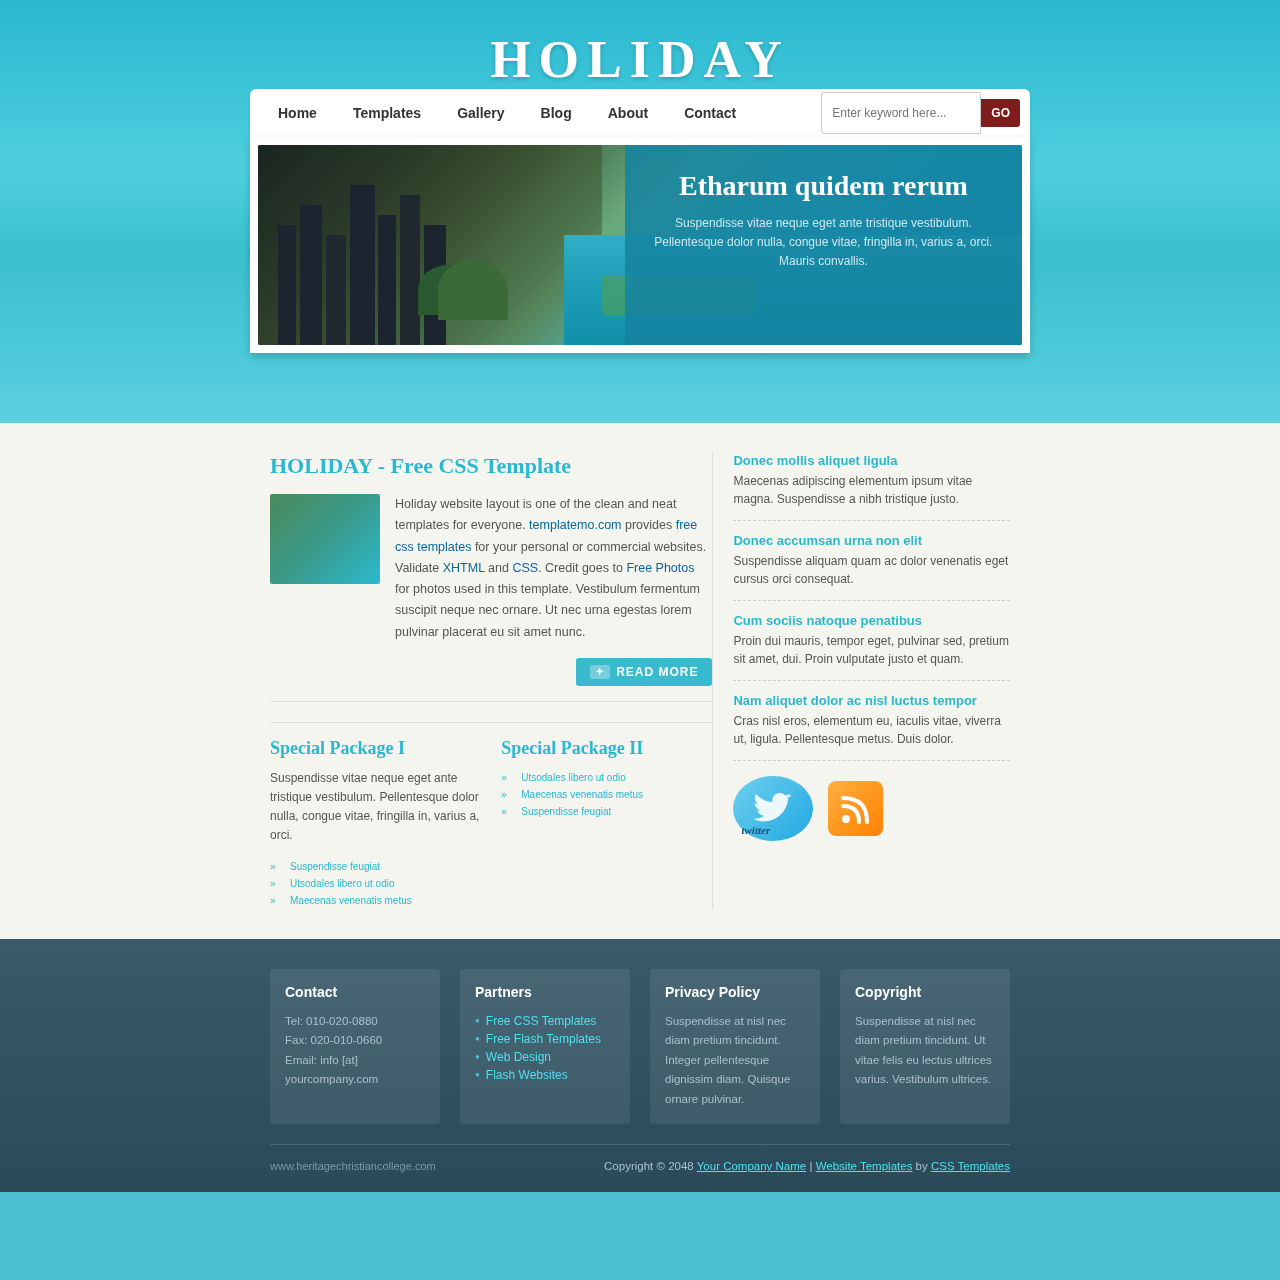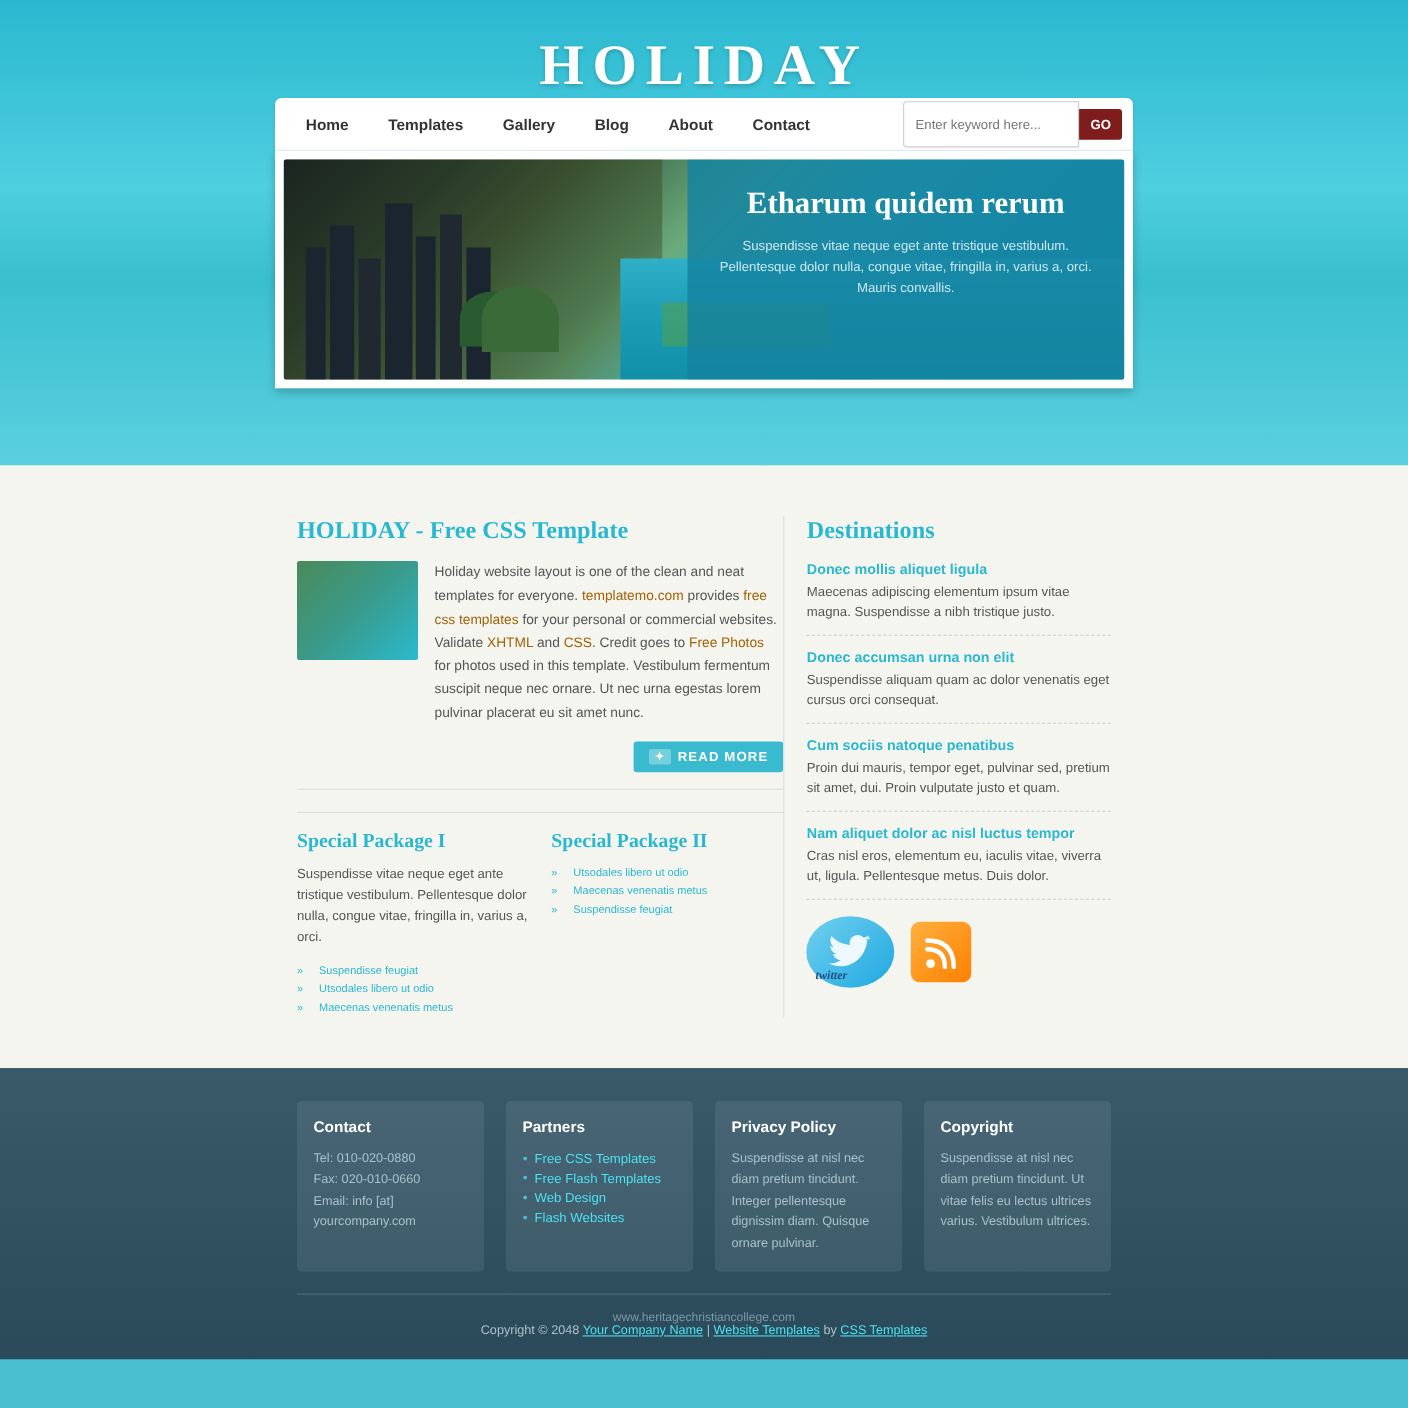--- a/index.html
+++ b/index.html
@@ -118,21 +118,21 @@
       line-height: 1.6;
     }
 
     
     .middle-section {
       background: #f5f5f0;
       padding: 30px 0;
     }
     .content-wrapper {
       width: 780px;
-      margin: 16px auto;
+      margin: 0 auto;
       display: flex;
       padding: 0 20px;
     }
     .left-column {
       flex: 1.6;
     }
     .right-column {
       flex: 1;
       border-left: 1px solid #ddd;
       padding-left: 20px;
@@ -163,21 +163,21 @@
       height: 90px;
       flex-shrink: 0;
       background: linear-gradient(135deg, #4a8a5a 0%, #3a9a8a 50%, #2abacf 100%);
       border-radius: 2px;
     }
     .about-text {
       font-size: 12.5px;
       line-height: 1.7;
       color: #555;
     }
-    .about-text a { color: #a16207; text-decoration: none; }
+    .about-text a { color: #0369a1; text-decoration: none; }
 
     .read-more-btn {
       display: flex;
       align-items: center;
       justify-content: flex-end;
       margin-top: 10px;
     }
     .read-more-inner {
       background: #3abacf;
       color: #fff;
@@ -343,21 +343,20 @@
       color: #4de0f0;
       text-decoration: none;
       font-size: 12px;
     }
     .footer-bottom {
       border-top: 1px solid rgba(255,255,255,0.15);
       padding-top: 15px;
       display: flex;
       justify-content: space-between;
       align-items: center;
-      flex-direction: column;
     }
     .footer-bottom-left {
       color: #7a9aaa;
       font-size: 11px;
     }
     .footer-bottom-right {
       color: #aac0cc;
       font-size: 11.5px;
     }
     .footer-bottom-right a {
@@ -459,21 +458,20 @@
           <ul class="package-list">
             <li>Utsodales libero ut odio</li>
             <li>Maecenas venenatis metus</li>
             <li>Suspendisse feugiat</li>
           </ul>
         </div>
       </div>
     </div>
 
     <div class="right-column">
-      <h2 class="section-title">Destinations</h2>
 
       <div class="destination-item">
         <div class="dest-title">Donec mollis aliquet ligula</div>
         <div class="dest-text">Maecenas adipiscing elementum ipsum vitae magna. Suspendisse a nibh tristique justo.</div>
       </div>
       <div class="destination-item">
         <div class="dest-title">Donec accumsan urna non elit</div>
         <div class="dest-text">Suspendisse aliquam quam ac dolor venenatis eget cursus orci consequat.</div>
       </div>
       <div class="destination-item">

